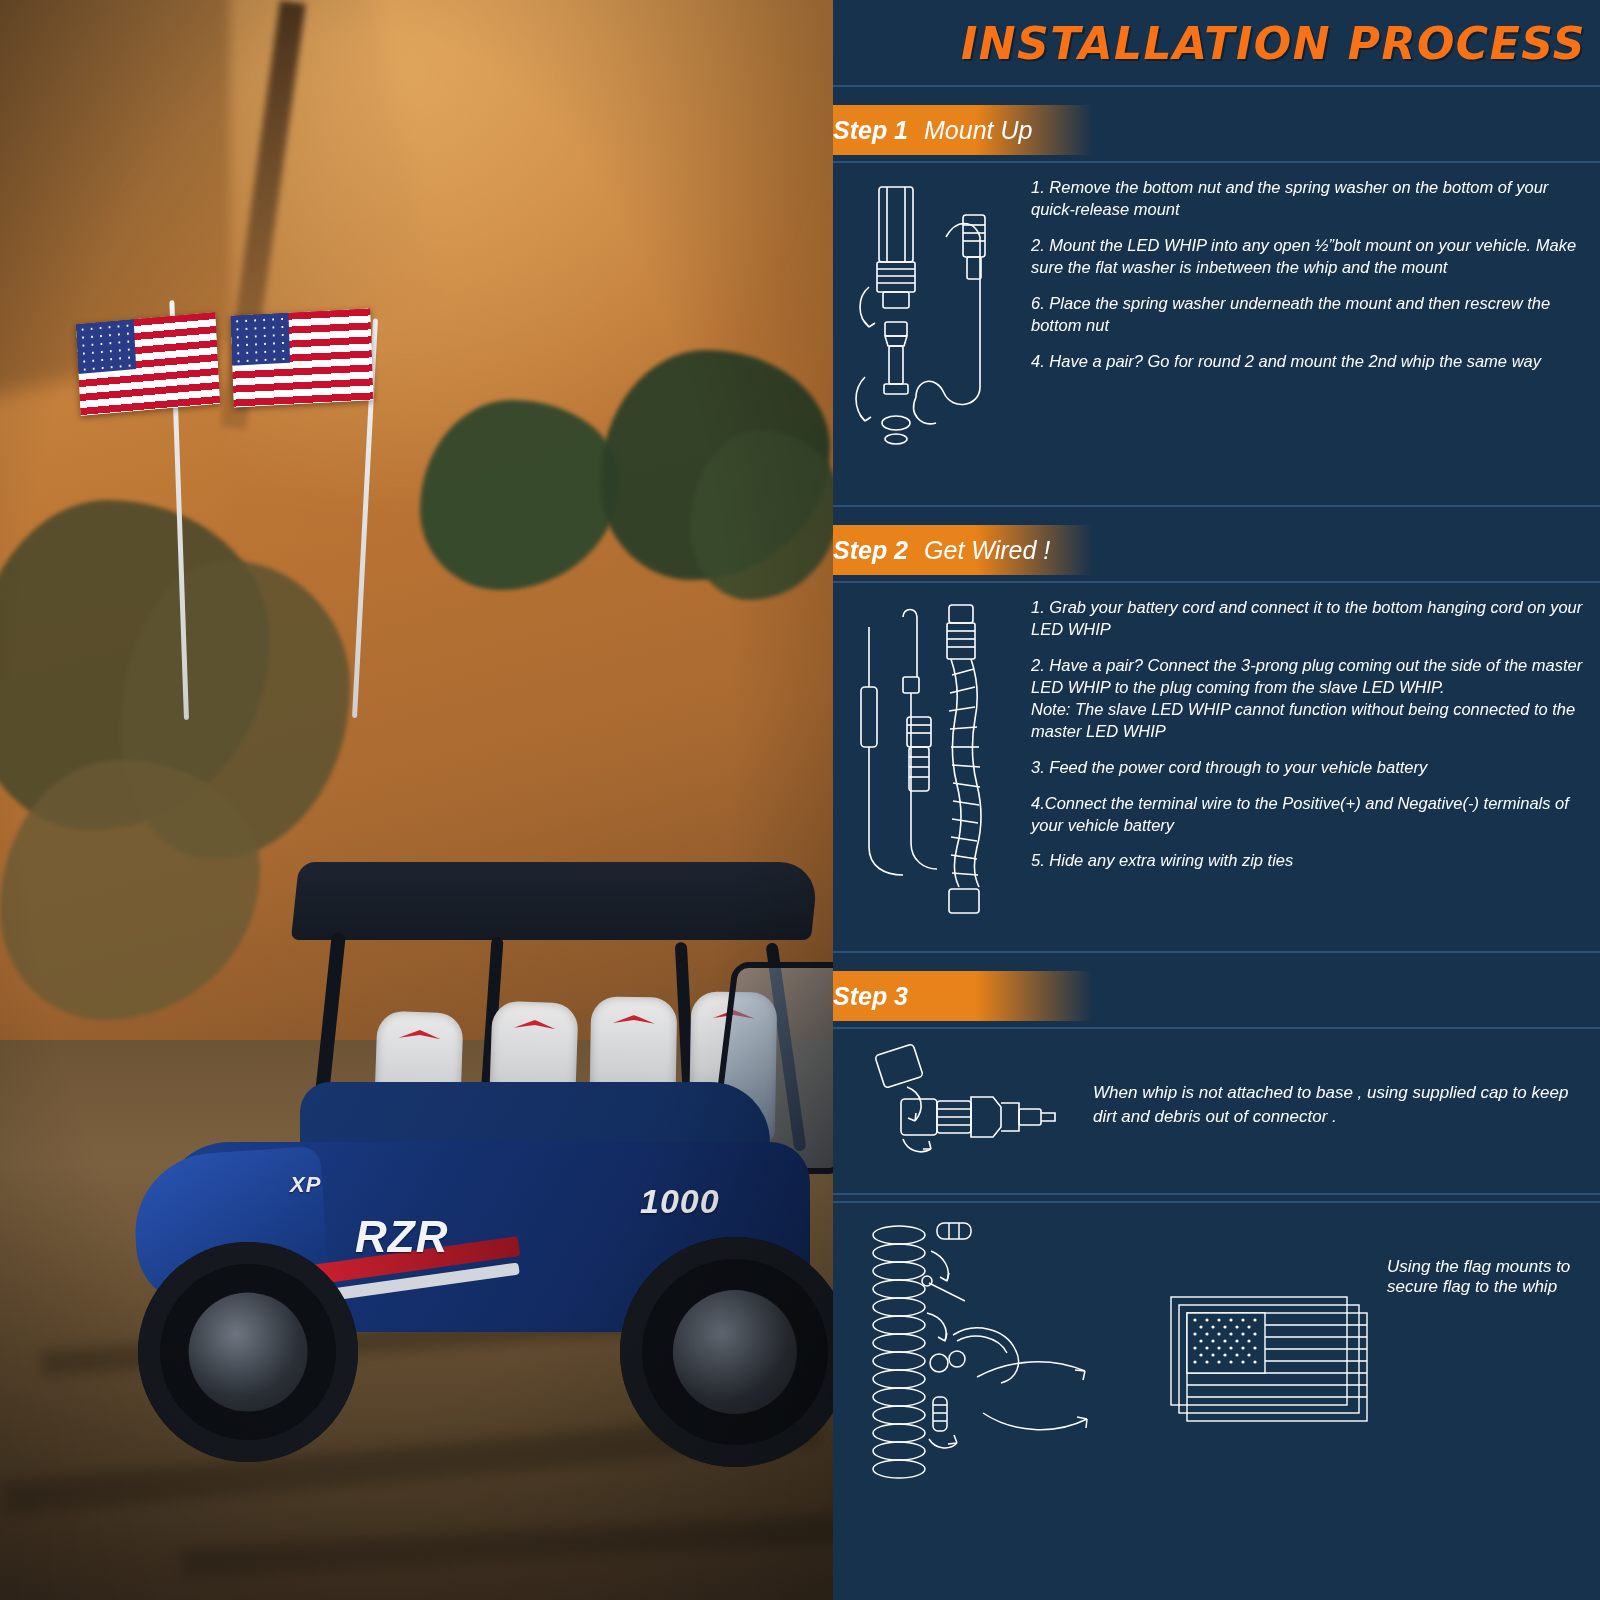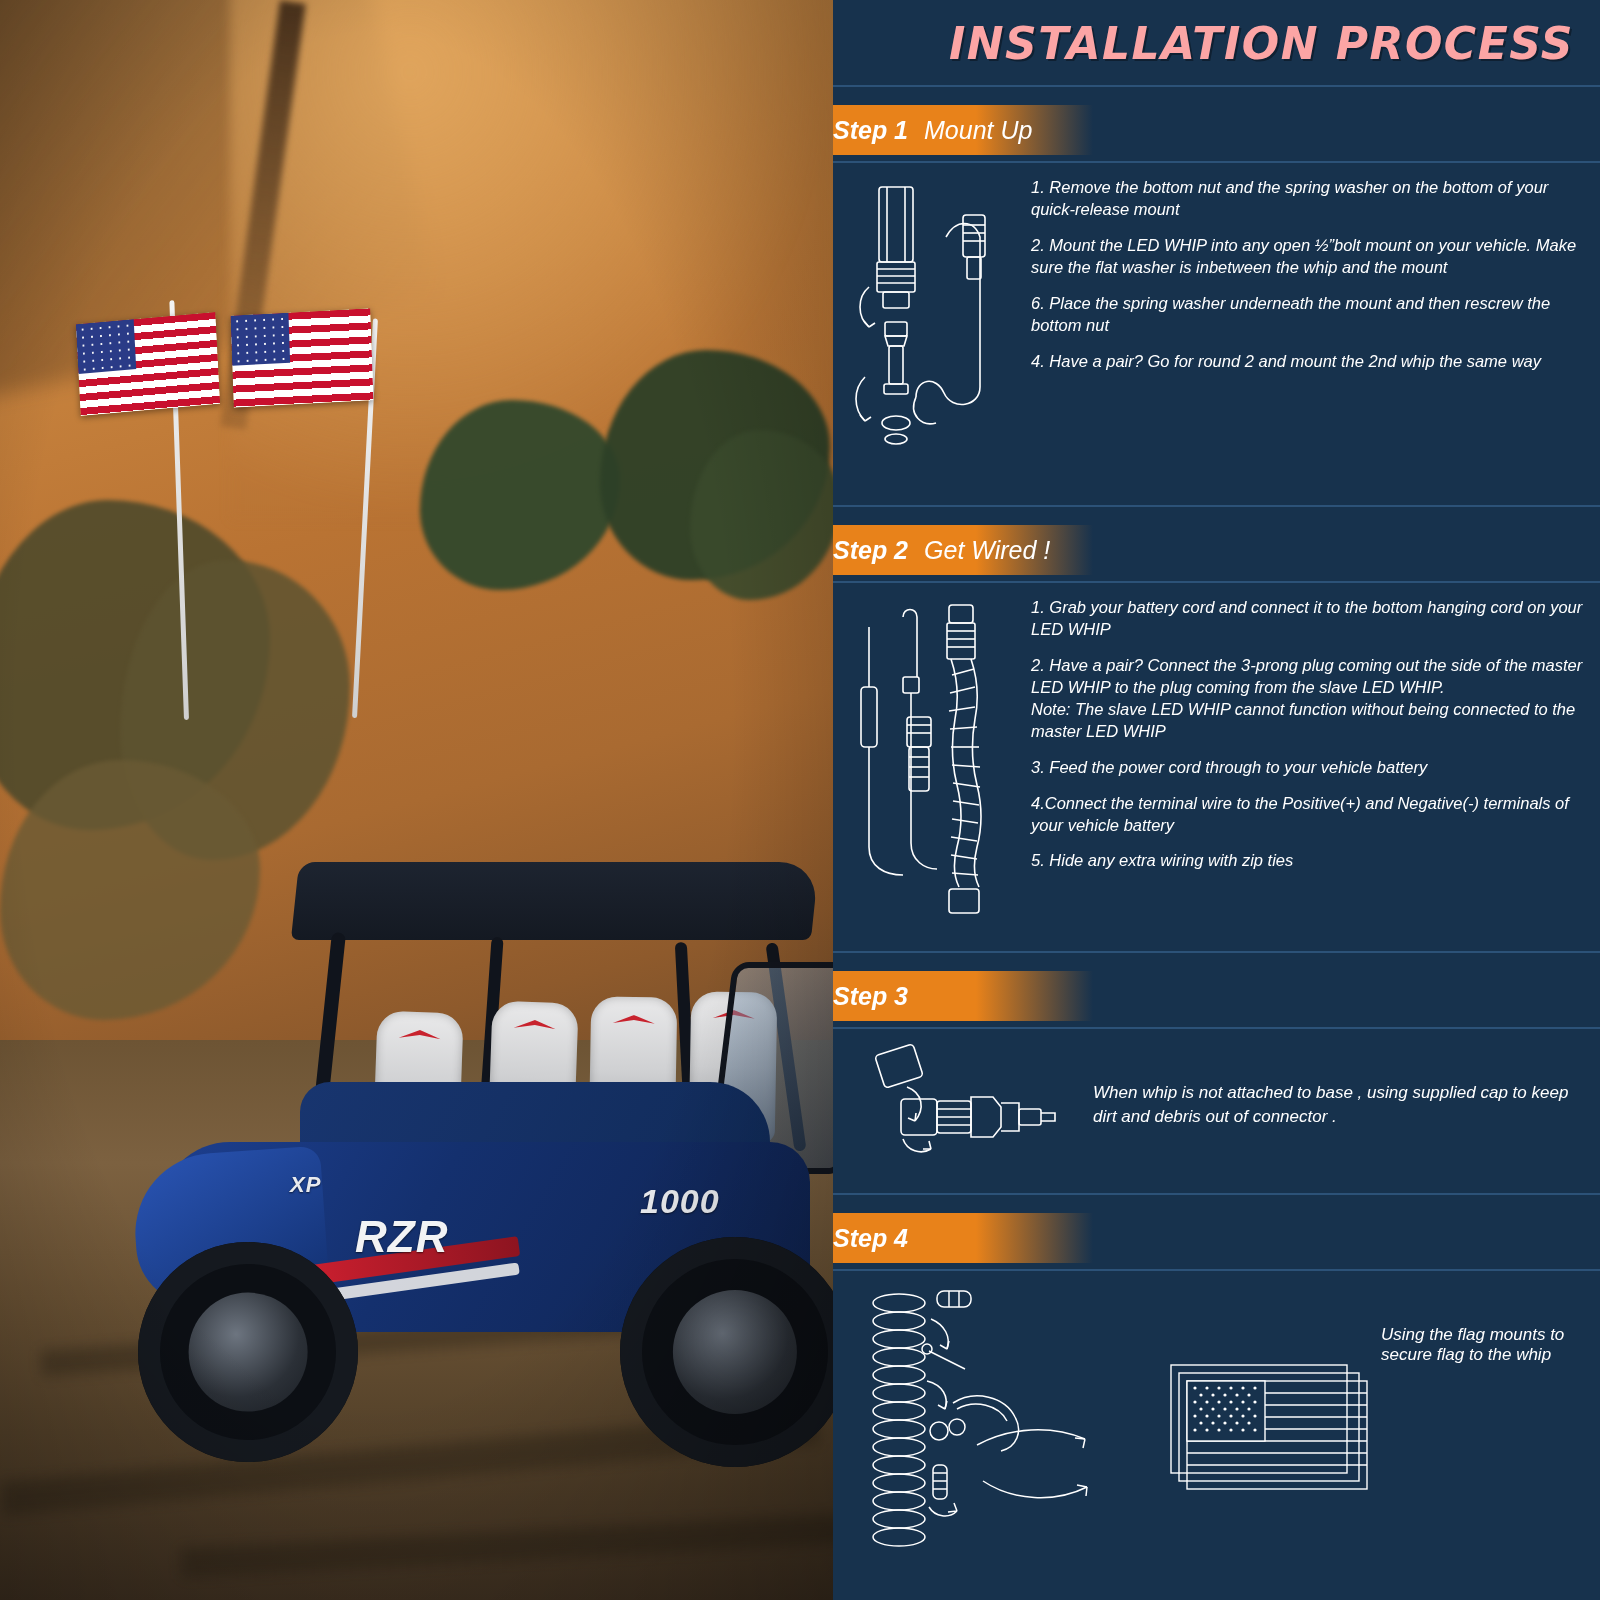--- a/index.html
+++ b/index.html
@@ -247,26 +247,26 @@
   .info-panel {
     position: relative;
     width: 767px;
     height: 1600px;
     background: #17324d;
     flex: 0 0 767px;
     box-sizing: border-box;
   }
   .main-title {
     text-align: right;
-    color: #fca5a5;
+    color: #f97316;
     font-size: 44px;
     font-weight: bold;
     font-style: italic;
     letter-spacing: 1.5px;
-    padding: 18px 26px 10px 0;
+    padding: 18px 14px 10px 0;
     text-shadow: 2px 2px 0 rgba(0,0,0,.35);
     font-family: "DejaVu Sans", sans-serif;
   }
   .divider {
     height: 2px;
     background: #2c5278;
     margin: 6px 0 0 0;
   }
   .step-head {
     position: relative;
@@ -329,20 +329,21 @@
     color: #fff;
     font-size: 17px;
     line-height: 1.4;
     display: flex;
     align-items: center;
   }
   .s4-text {
     color: #fff;
     font-size: 17px;
     padding-top: 40px;
+    margin-left: 6px;
   }
   .flag-fig-wrap {
     display: flex;
     align-items: flex-start;
     justify-content: flex-start;
     gap: 4px;
   }
 </style>
 </head>
 <body>
@@ -546,27 +547,20 @@
           <path d="M168 70 h14 v8 h-14"></path>
         </svg>
       </div>
       <div class="centered-text">
         <span>When whip is not attached to base , using supplied cap to keep dirt and debris out of connector .</span>
       </div>
     </div>
 
     <div class="divider" style="margin-top:16px"></div>
 
-    <div class="step-head">
-      <div class="bar"></div>
-      <div class="labels">
-        <span class="num">Step 4</span>
-        <span class="name"></span>
-      </div>
-    </div>
     <div class="step-sep"></div>
     <div class="step-body" style="padding-left:24px; align-items:flex-start">
       <div class="fig flag-fig-wrap">
         <svg width="300" height="300" viewBox="0 0 300 300" fill="none" stroke="#ffffff" stroke-width="1.5">
 
           <g>
             <ellipse cx="42" cy="18" rx="26" ry="9"></ellipse>
             <ellipse cx="42" cy="36" rx="26" ry="9"></ellipse>
             <ellipse cx="42" cy="54" rx="26" ry="9"></ellipse>
             <ellipse cx="42" cy="72" rx="26" ry="9"></ellipse>

